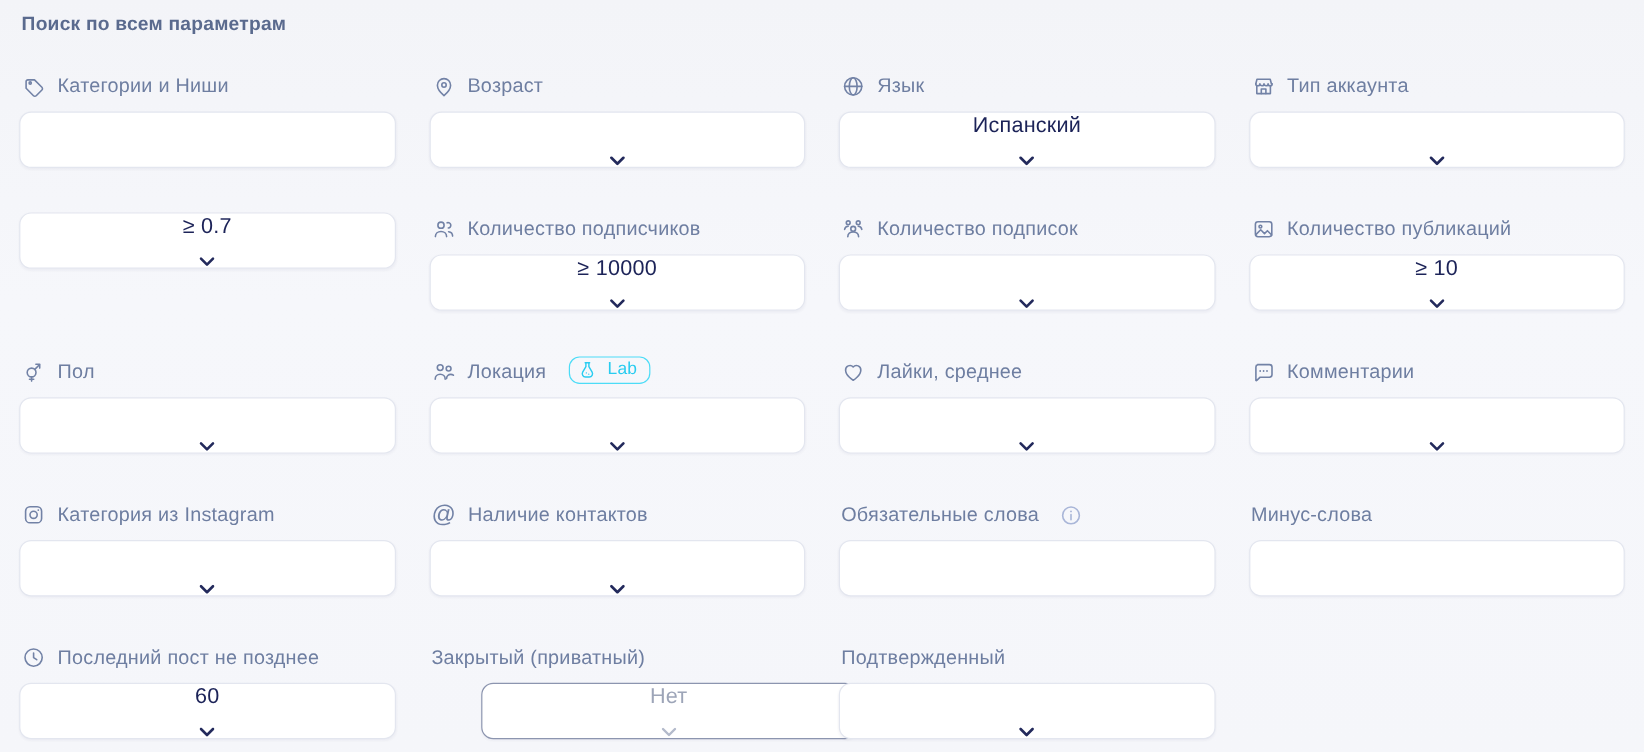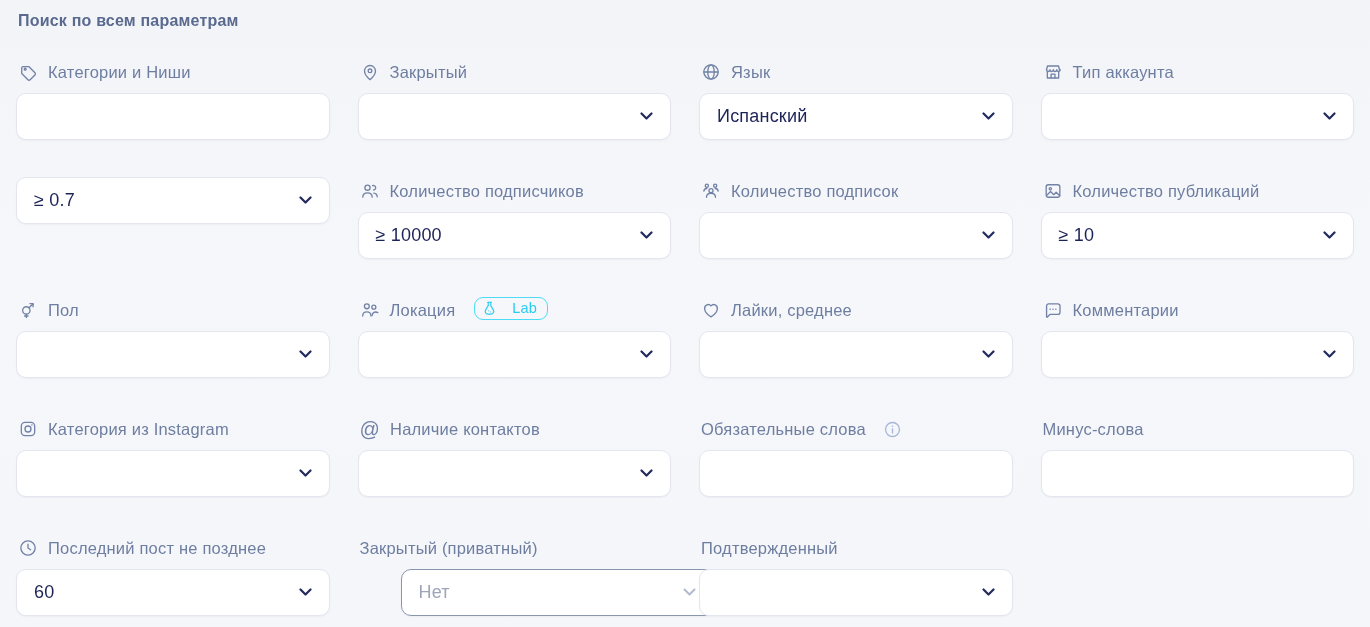--- a/index.html
+++ b/index.html
@@ -40,20 +40,21 @@
     white-space: nowrap;
   }
   .label-row svg.field-icon { flex: 0 0 auto; display: block; }
   .control {
     height: 47px;
     width: 100%;
     background: #ffffff;
     border: 1px solid #e3e6ef;
     border-radius: 10px;
     box-shadow: 0 1px 2px rgba(25,35,70,.04);
+    flex-direction: column;
   }
   .select {
     display: flex;
     align-items: center;
     justify-content: space-between;
     padding: 0 17px 0 17px;
     cursor: pointer;
   }
   .select .value {
     font-size: 18px;
@@ -75,21 +76,21 @@
   .at-glyph {
     font-size: 20px;
     line-height: 20px;
     color: #7282a6;
     font-weight: 400;
     flex: 0 0 auto;
   }
   .lab-badge {
     display: inline-flex;
     align-items: center;
-    gap: 16px;
+    gap: 10px;
     margin-left: 9px;
     padding: 2px 10px 3px 8px;
     border: 1.5px solid #4cdcf7;
     border-radius: 9px;
     color: #29ccf0;
     font-size: 14.5px;
     font-weight: 500;
   }
   .info-icon { margin-left: 7px; flex: 0 0 auto; }
 </style>
@@ -111,21 +112,21 @@
       </div>
       <input class="control textbox" value="" style="">
     </div>
 
     <div class="field">
       <div class="label-row">
         <svg class="field-icon" width="20" height="20" viewBox="0 0 24 24" fill="none" stroke="#7282a6" stroke-width="1.6" stroke-linecap="round" stroke-linejoin="round">
             <path d="M12 21.2s-6.6-5.6-6.6-10.4a6.6 6.6 0 1 1 13.2 0C18.6 15.6 12 21.2 12 21.2z"></path>
             <circle cx="12" cy="10.6" r="2.2"></circle>
           </svg>
-        <span>Закрытый</span>
+        <span>Возраст</span>
       </div>
       <div class="control select">
         <span class="value"></span>
         <svg class="chevron" width="13" height="9" viewBox="0 0 13 9" fill="none">
             <polyline points="1.5 1.5 6.5 6.5 11.5 1.5" stroke="#232a5c" stroke-width="2.2" stroke-linecap="round" stroke-linejoin="round"></polyline>
           </svg>
       </div>
     </div>
 
     <div class="field">

